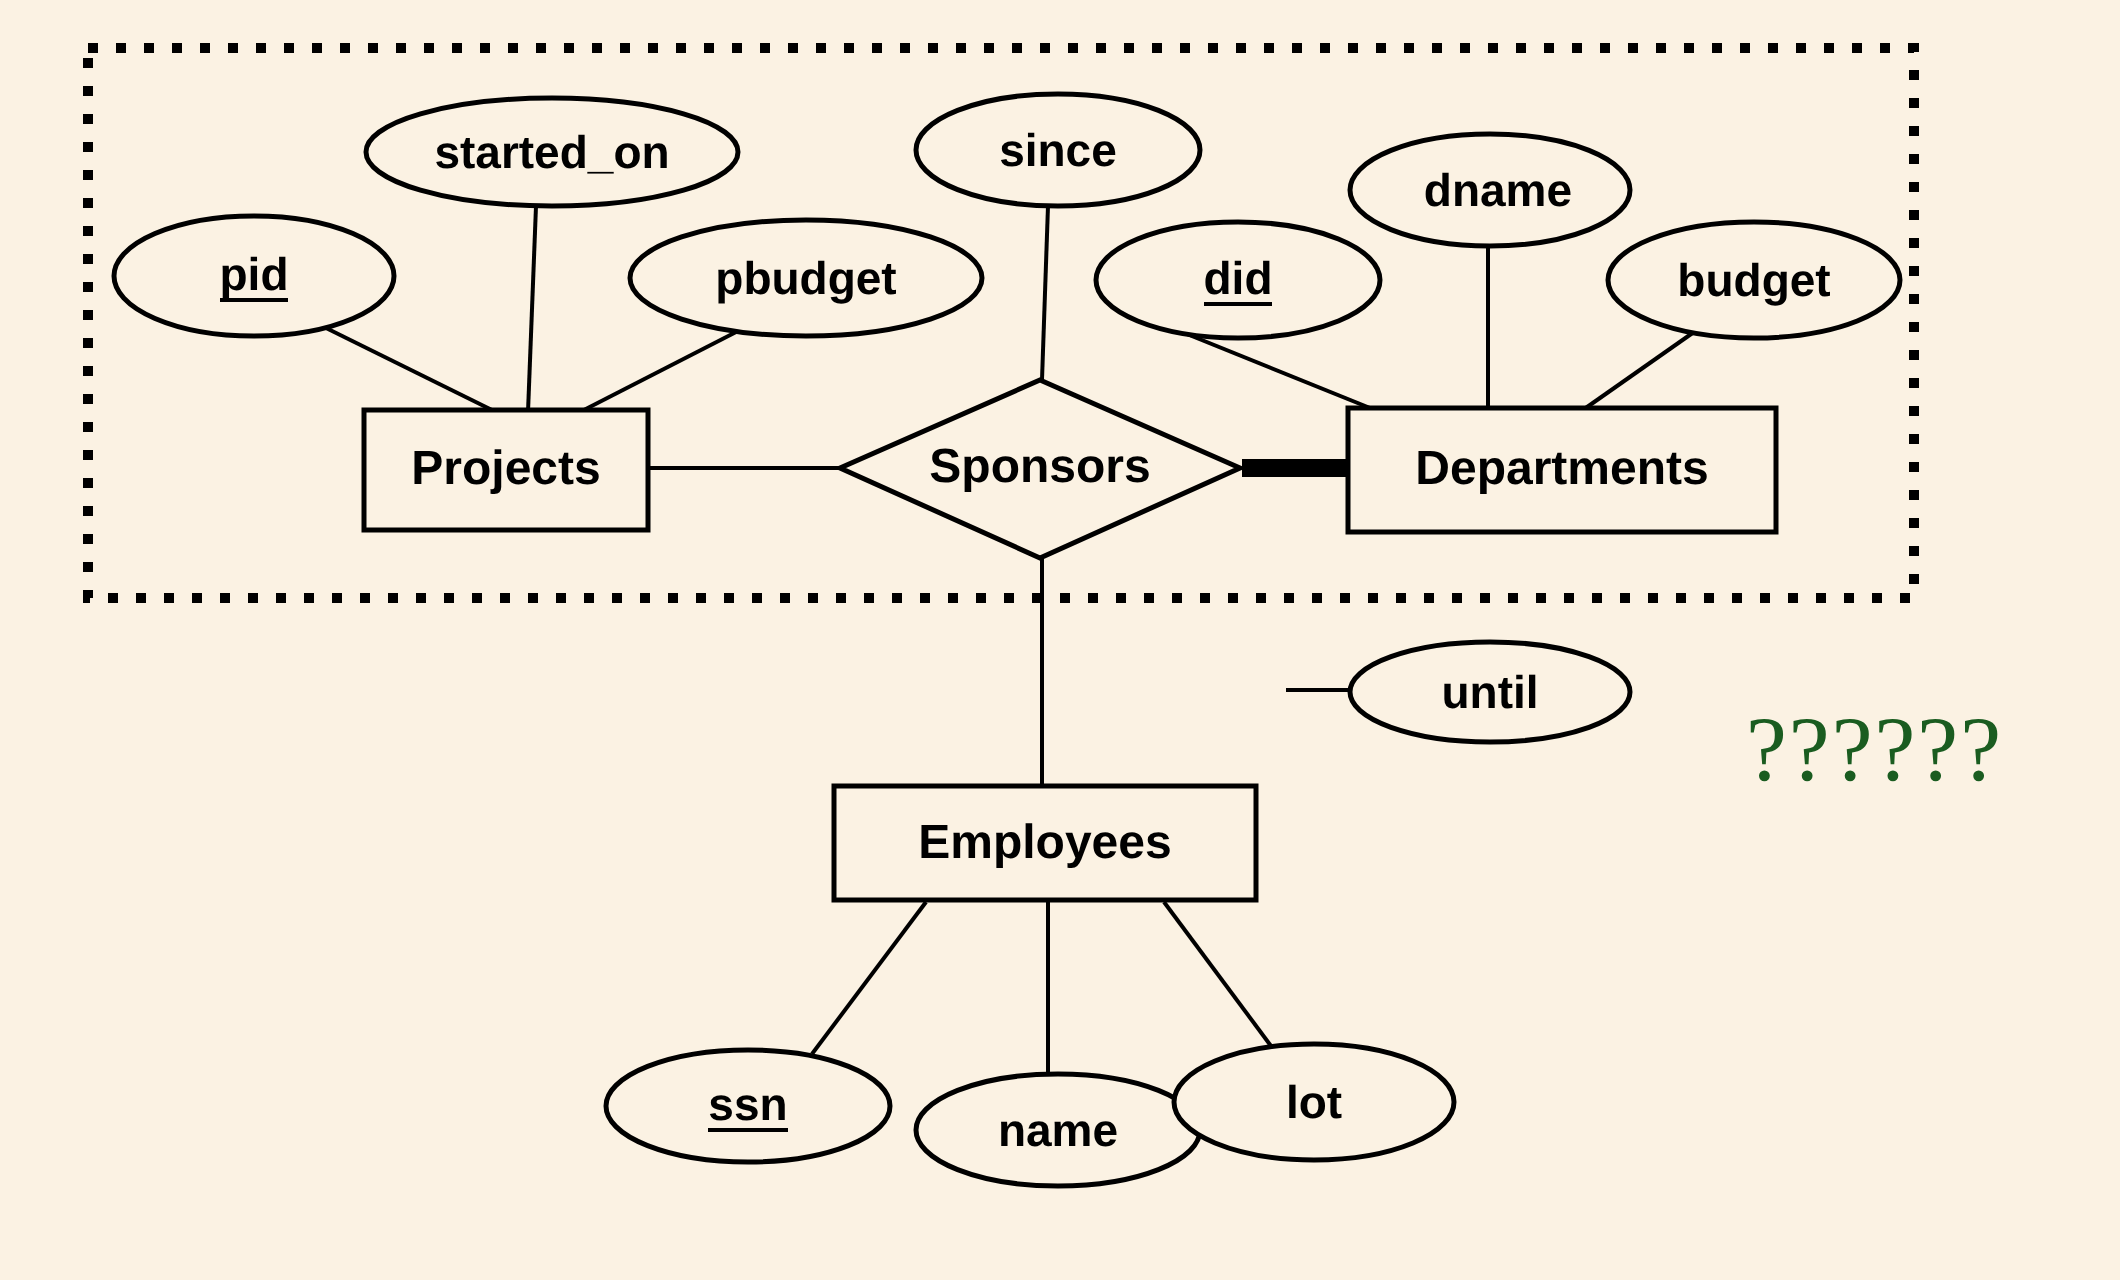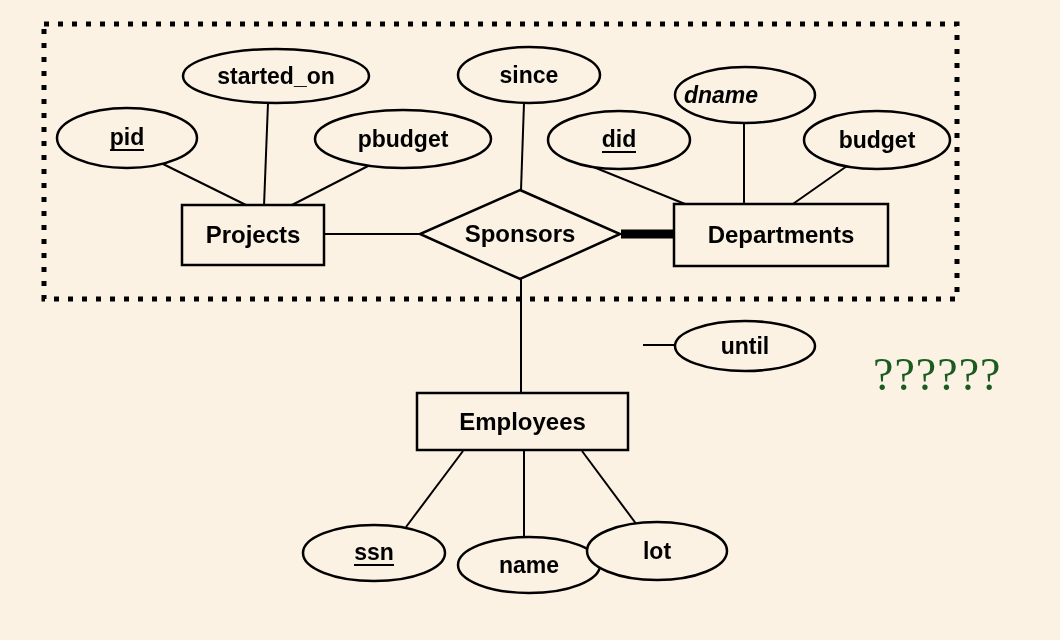--- a/index.html
+++ b/index.html
@@ -131,21 +131,21 @@
   </div>
 
   <div class="node-label attr-label" style="left:458px; top:47px; width:142px; height:56px;">
     <span>since</span>
   </div>
 
   <div class="node-label attr-label key" style="left:548px; top:111px; width:142px; height:58px;">
     <span>did</span>
   </div>
 
-  <div class="node-label attr-label" style="left:651px; top:67px; width:140px; height:56px;font-style:italic;">
+  <div class="node-label attr-label" style="left:679px; top:67px; width:140px; height:56px;">
     <span>dname</span>
   </div>
 
   <div class="node-label attr-label" style="left:804px; top:111px; width:146px; height:58px;">
     <span>budget</span>
   </div>
 
   <div class="node-label attr-label" style="left:675px; top:321px; width:140px; height:50px;align-items:center;">
     <span>until</span>
   </div>

